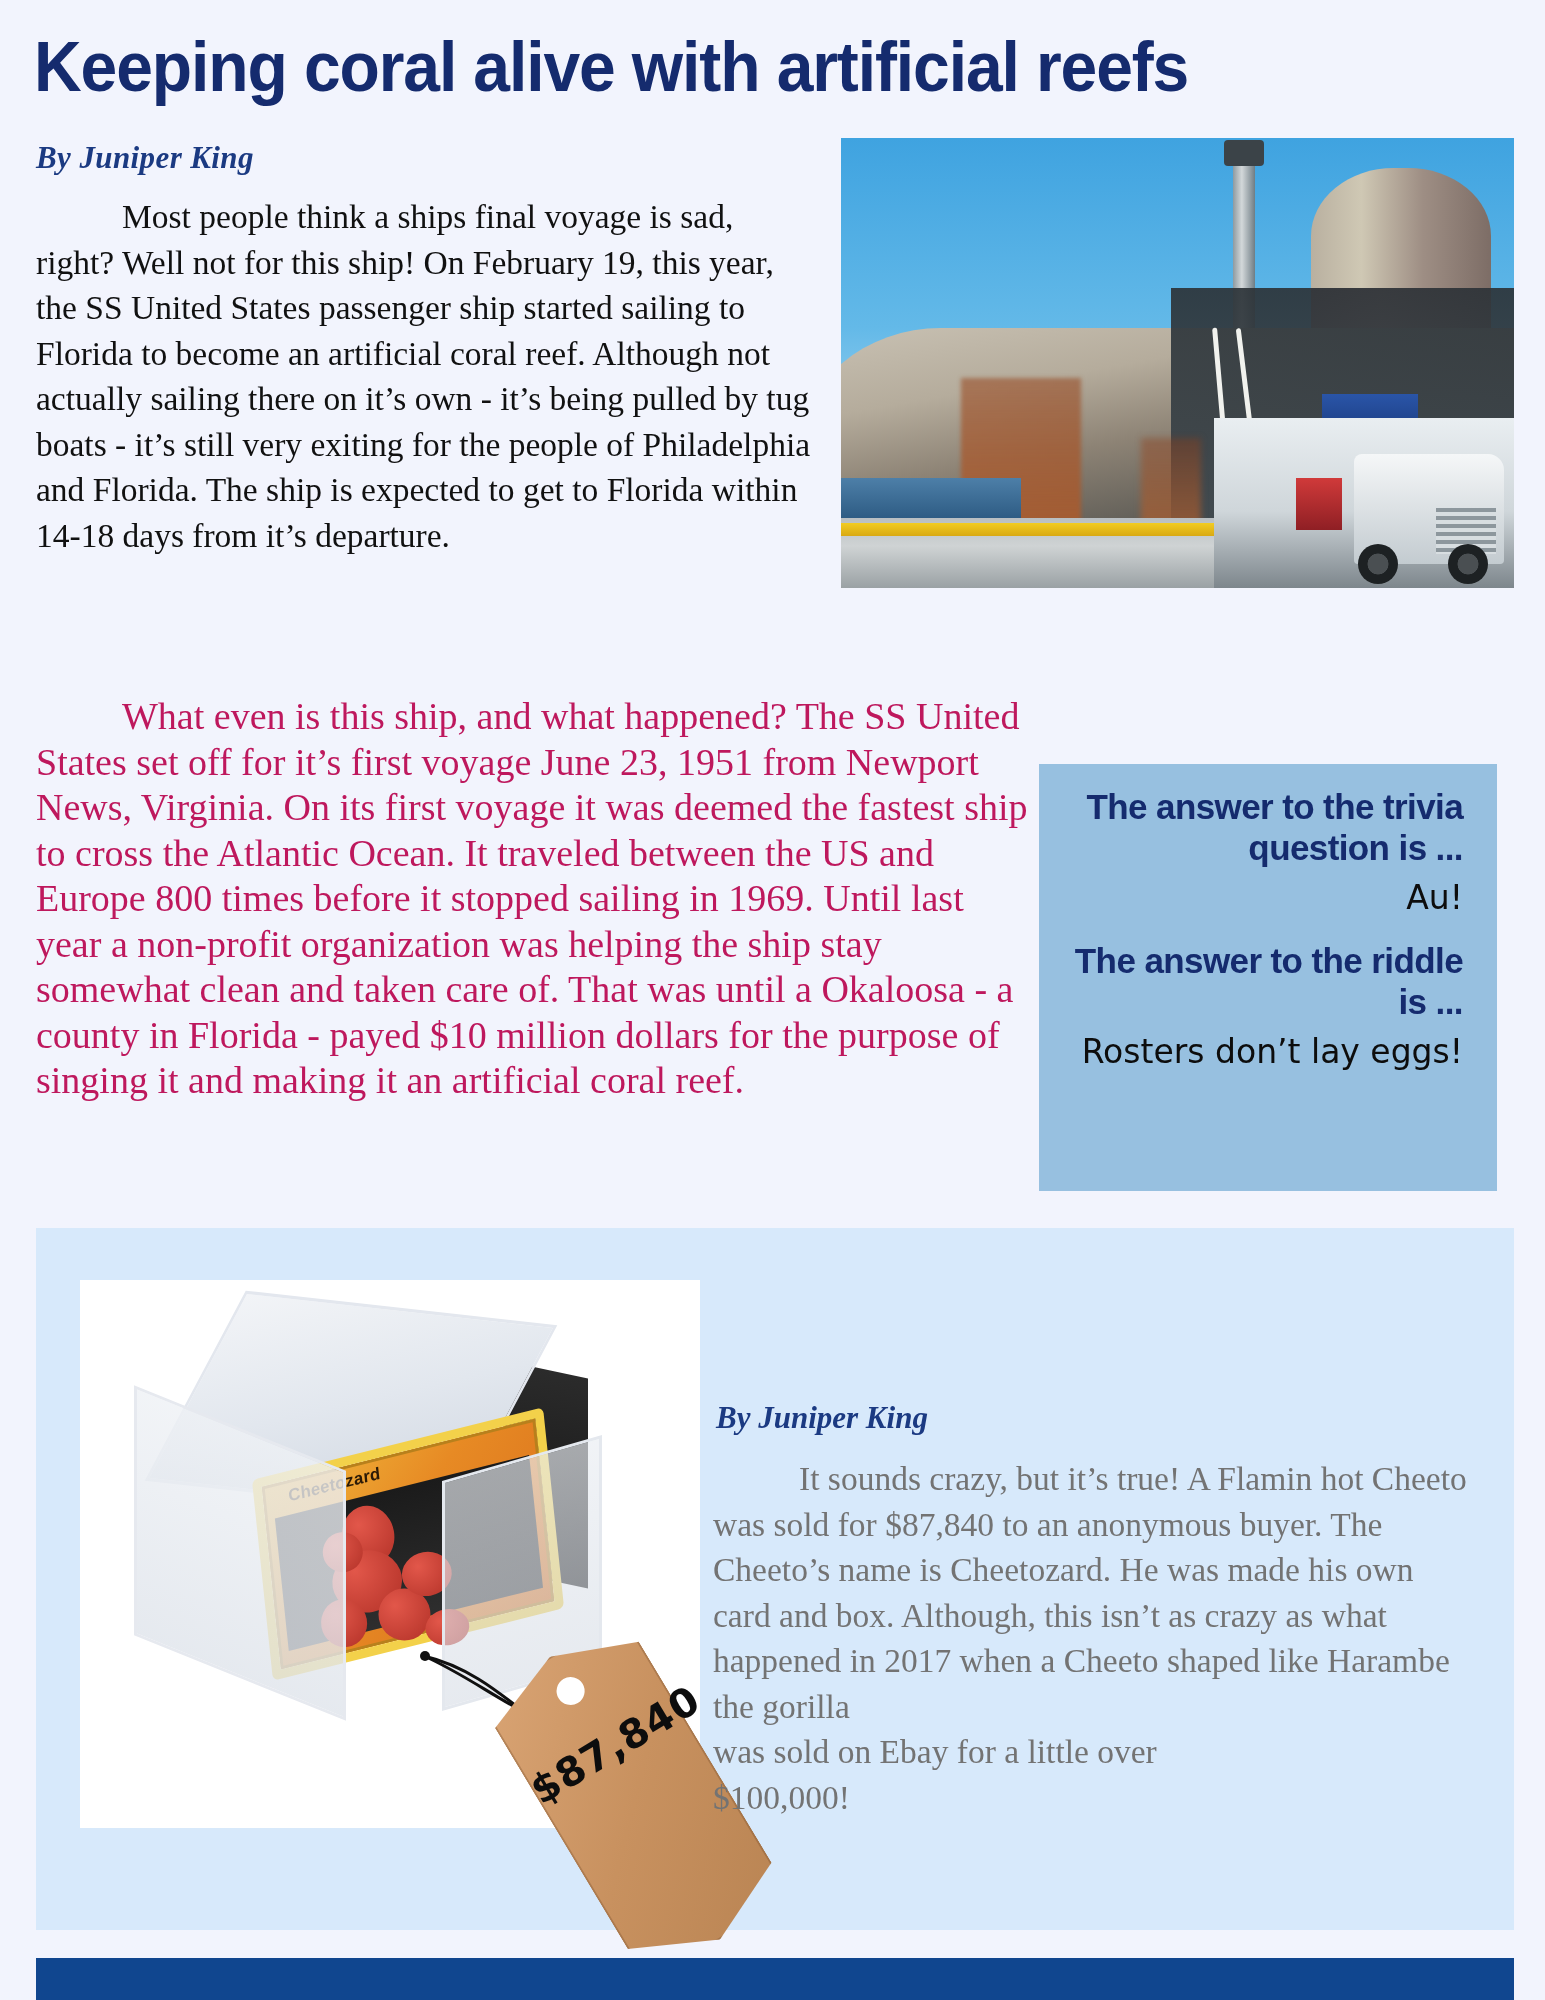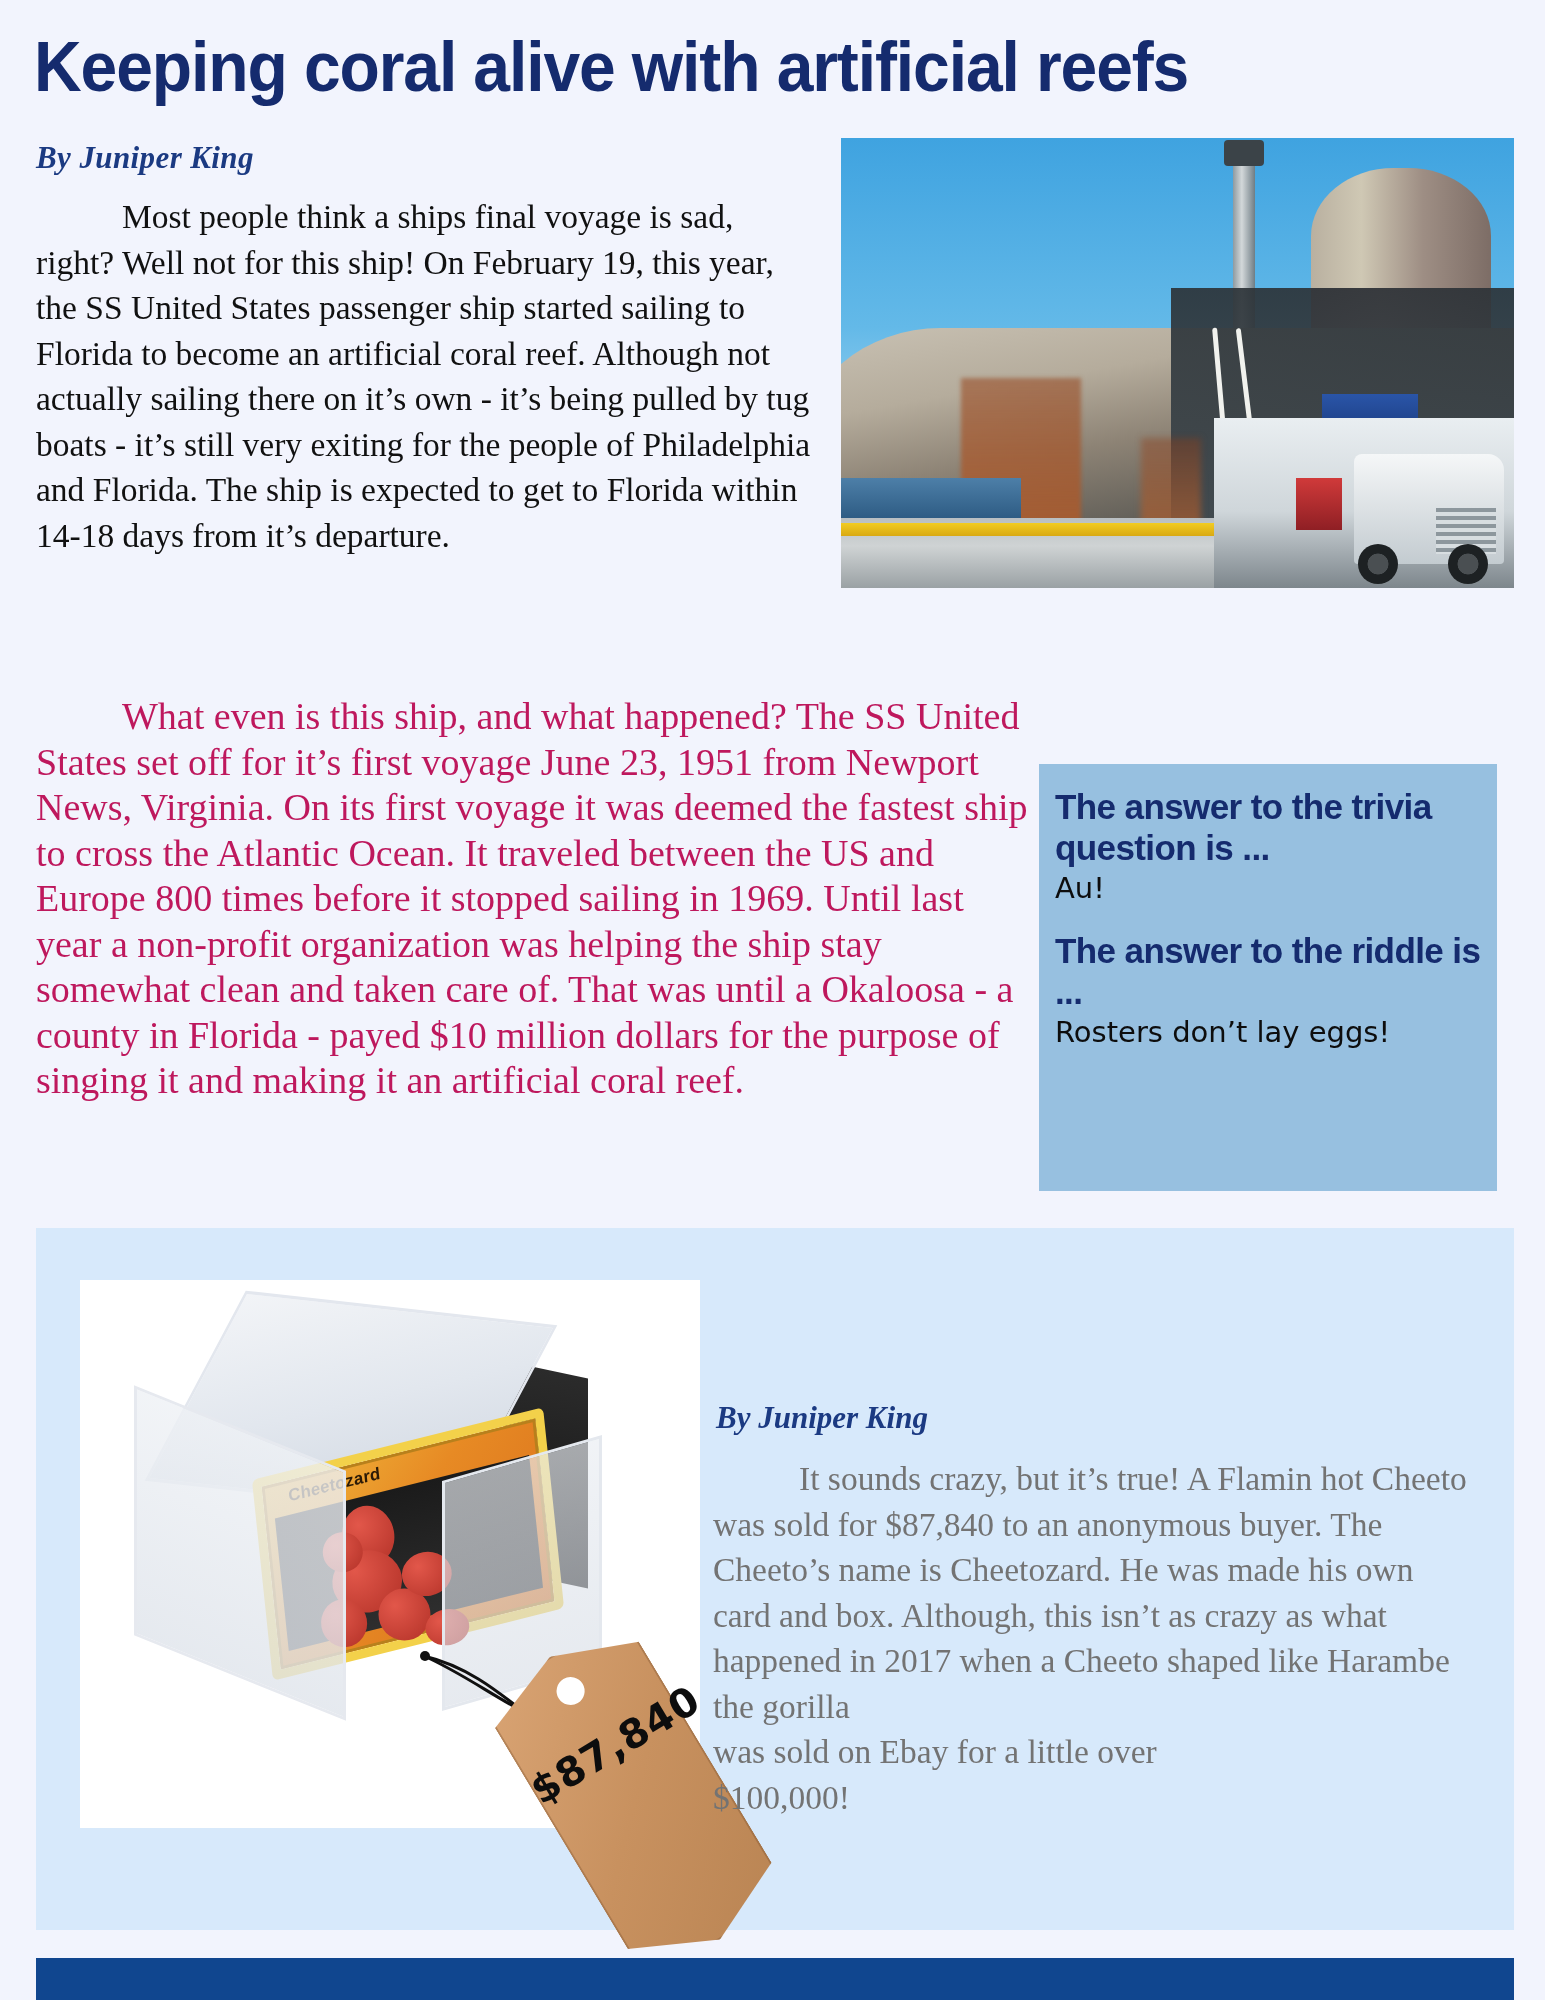--- a/index.html
+++ b/index.html
@@ -184,36 +184,37 @@
     color: #be185d;
   }
   .indent { text-indent: 86px; margin-top: 8px; }
   .trivia-wrap {
     position: absolute;
     left: 1039px;
     top: 764px;
     width: 458px;
     height: 427px;
     background: #97c0e0;
-    padding: 22px 16px 18px;
-    text-align: left;
+    padding: 22px 34px 18px;
+    text-align: right;
   }
   .trivia-q {
     font-family: "Liberation Sans", sans-serif;
     font-weight: bold;
     font-size: 35px;
     line-height: 41px;
     color: #152b6e;
     letter-spacing: -0.6px;
   }
   .trivia-a {
     font-family: "DejaVu Sans", sans-serif;
-    font-size: 29px;
+    font-size: 33px;
     line-height: 40px;
     color: #0d0d0d;
+    margin-top: 10px;
   }
   .trivia-gap { height: 22px; }
 
   
   .panel2 {
     position: absolute;
     left: 36px;
     top: 1228px;
     width: 1478px;
     height: 702px;

